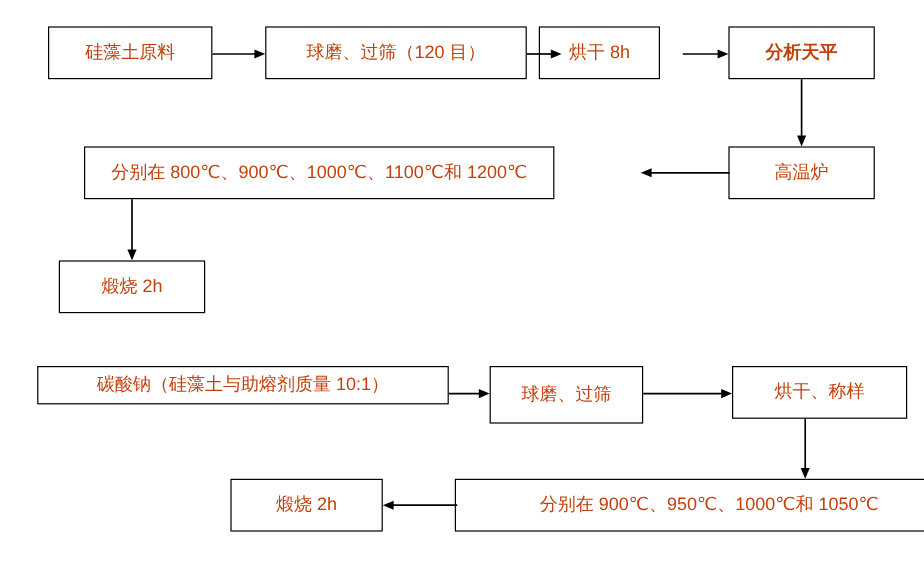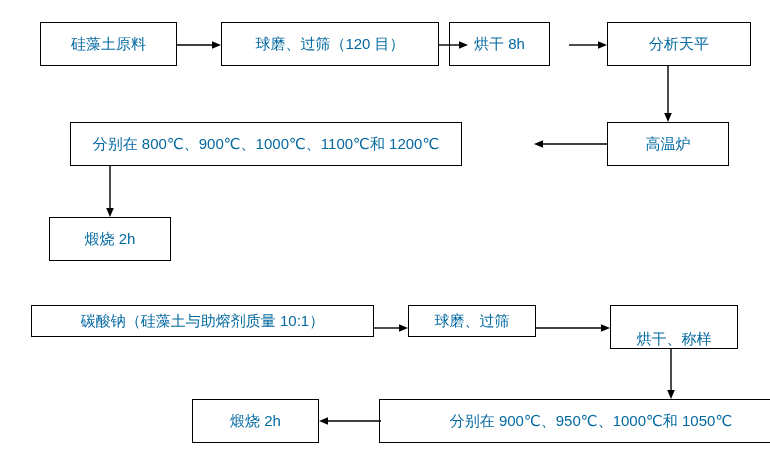--- a/index.html
+++ b/index.html
@@ -23,21 +23,21 @@
     box-sizing: border-box;
     border: 1px solid #000000;
     background: #ffffff;
     display: flex;
     align-items: center;
     justify-content: center;
     text-align: center;
     font-size: 15px;
     line-height: 1.2;
     white-space: nowrap;
-    color: #0369a1;
+    color: #c2410c;
   }
   .arrow {
     position: absolute;
   }
   .arrow svg {
     display: block;
     overflow: visible;
   }
 </style>
 </head>
@@ -50,45 +50,45 @@
   </div>
 
   <div class="box" style="left:221px; top:22px; width:218px; height:44px;">
     <span>球磨、过筛（120 目）</span>
   </div>
 
   <div class="box" style="left:449px; top:22px; width:101px; height:44px;">
     <span>烘干 8h</span>
   </div>
 
-  <div class="box" style="left:607px; top:22px; width:144px; height:44px;">
+  <div class="box" style="left:607px; top:22px; width:122px; height:44px;font-weight:bold;">
     <span>分析天平</span>
   </div>
 
   <div class="box" style="left:607px; top:122px; width:122px; height:44px;">
     <span>高温炉</span>
   </div>
 
   <div class="box" style="left:70px; top:122px; width:392px; height:44px;">
     <span>分别在 800℃、900℃、1000℃、1100℃和 1200℃</span>
   </div>
 
   <div class="box" style="left:49px; top:217px; width:122px; height:44px;">
     <span>煅烧 2h</span>
   </div>
 
   <div class="box" style="left:31px; top:305px; width:343px; height:32px;">
     <span>碳酸钠（硅藻土与助熔剂质量 10:1）</span>
   </div>
 
-  <div class="box" style="left:408px; top:305px; width:128px; height:32px;">
+  <div class="box" style="left:408px; top:305px; width:128px; height:48px;">
     <span>球磨、过筛</span>
   </div>
 
-  <div class="box" style="left:610px; top:305px; width:128px; height:44px;align-items:flex-end;">
+  <div class="box" style="left:610px; top:305px; width:146px; height:44px;">
     <span>烘干、称样</span>
   </div>
 
   <div class="box" style="left:379px; top:399px; width:424px; height:44px;">
     <span>分别在 900℃、950℃、1000℃和 1050℃</span>
   </div>
 
   <div class="box" style="left:192px; top:399px; width:127px; height:44px;">
     <span>煅烧 2h</span>
   </div>

